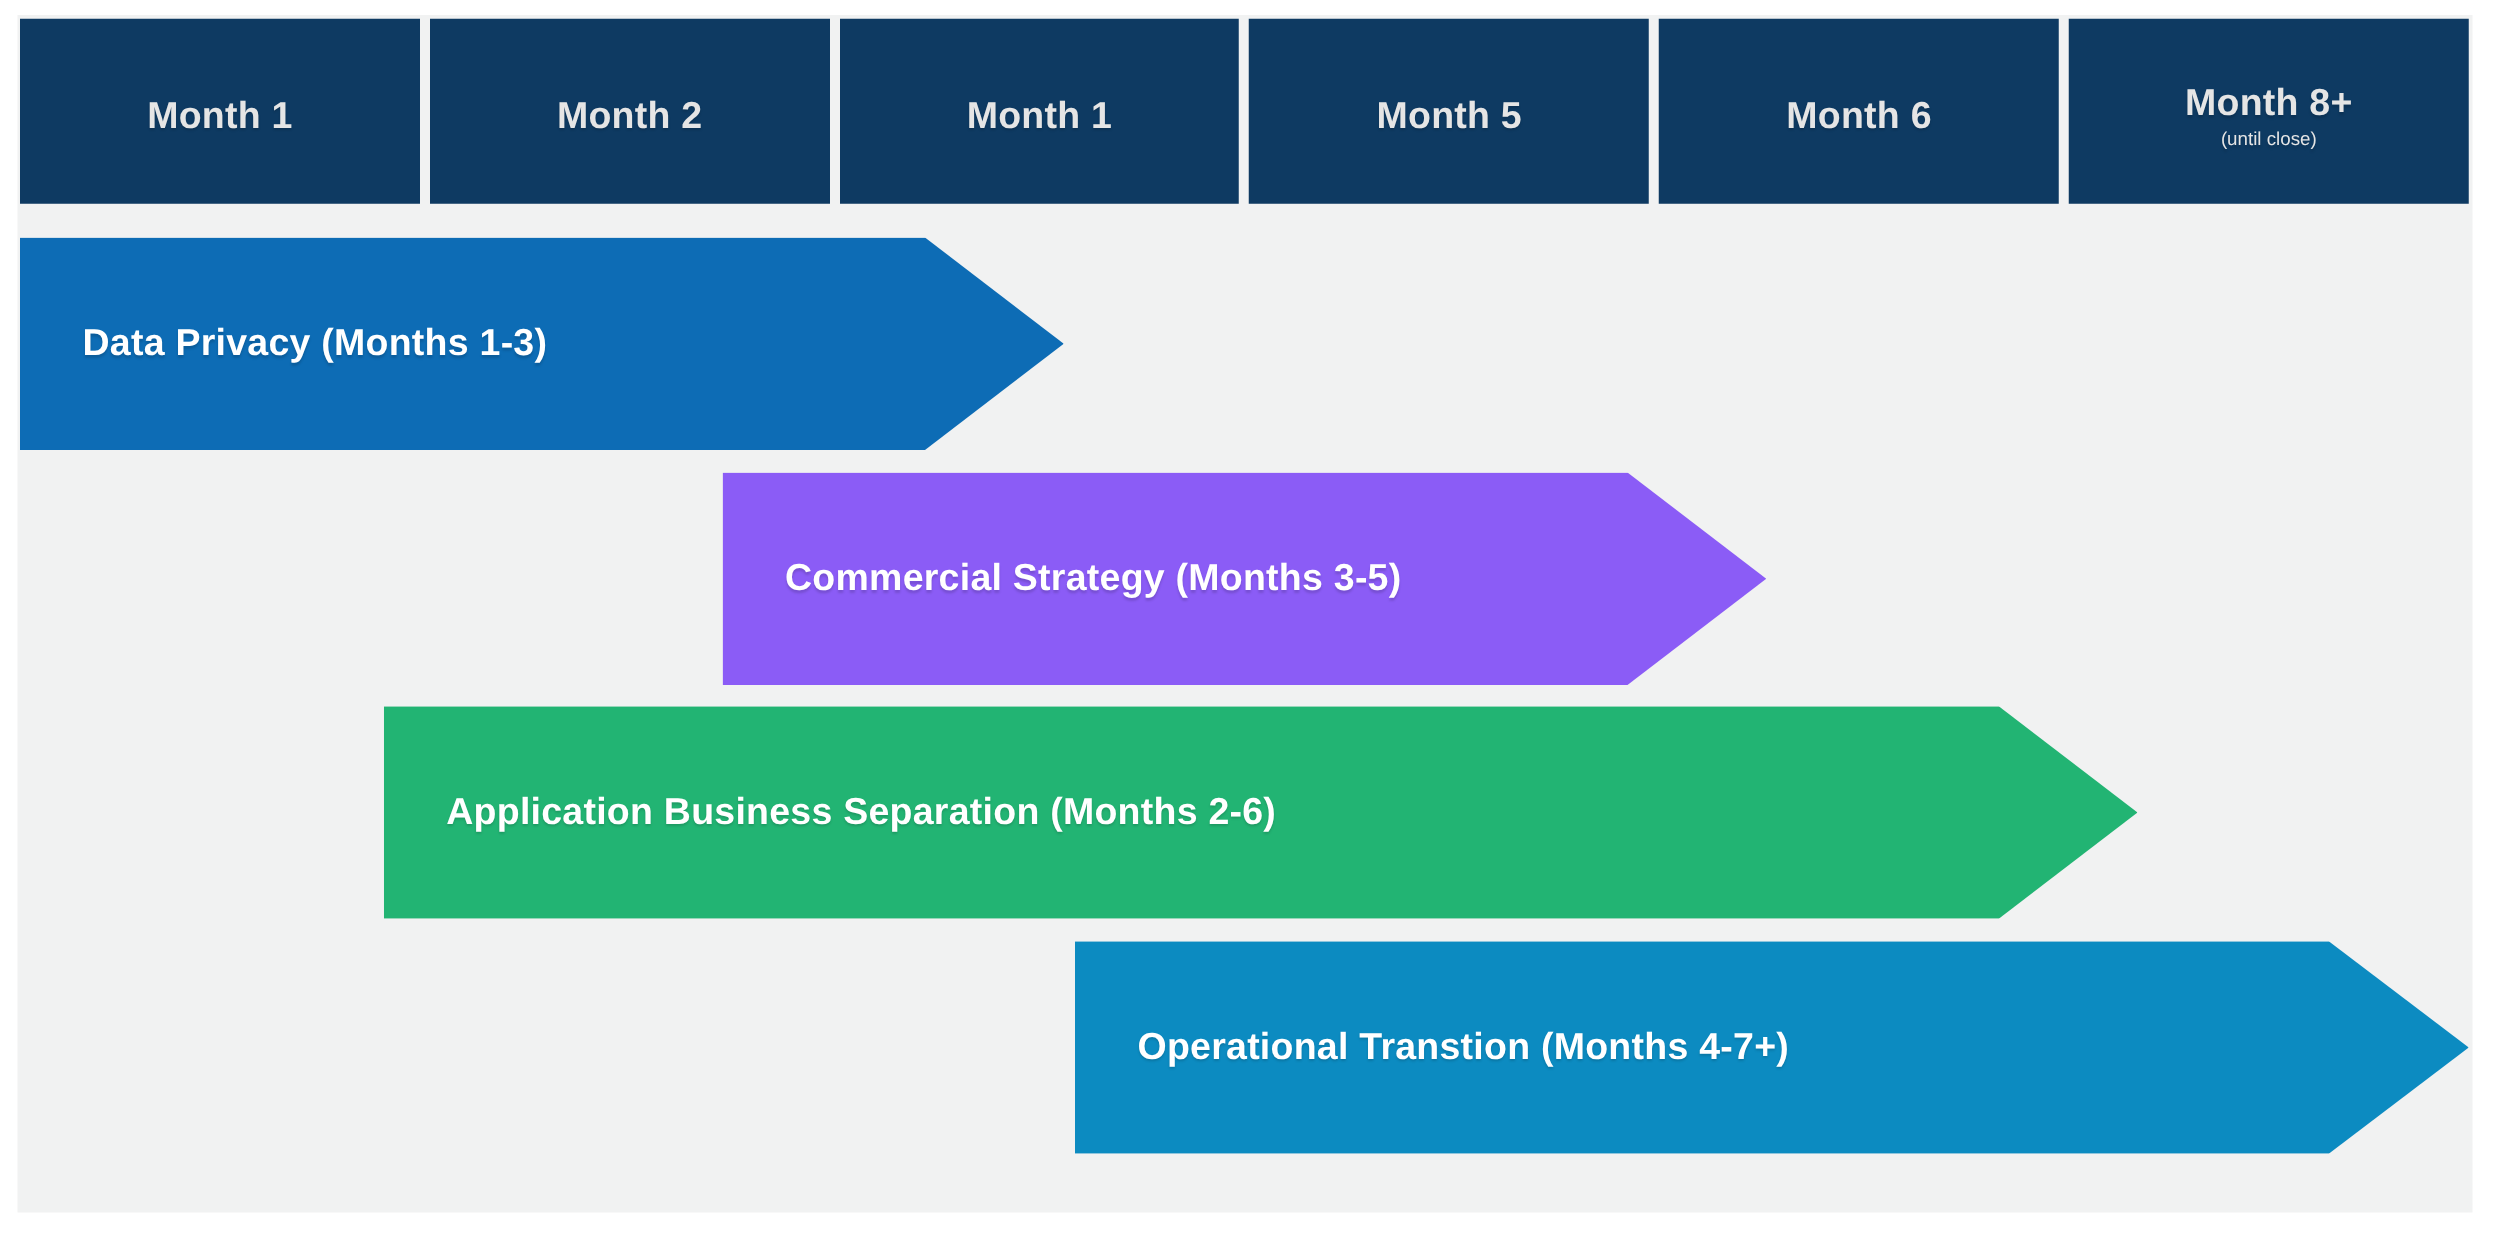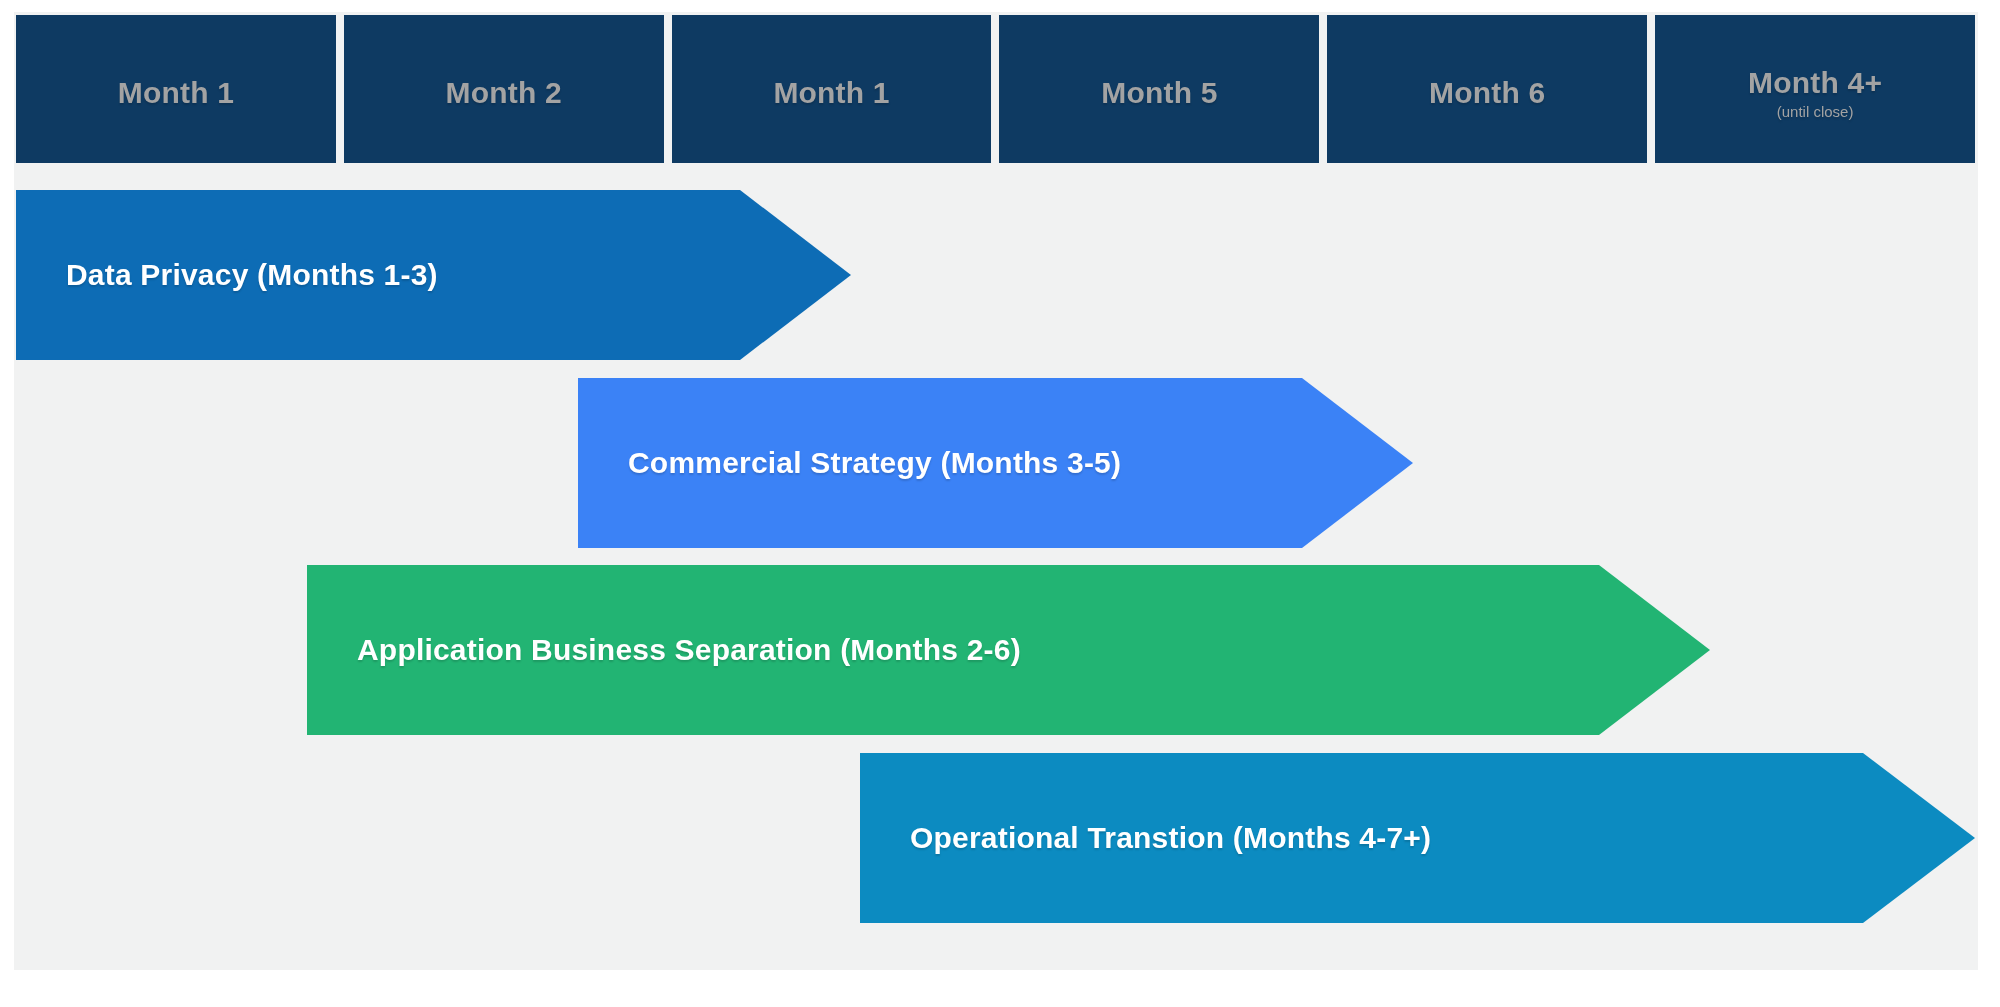--- a/index.html
+++ b/index.html
@@ -28,21 +28,21 @@
   }
   .month {
     flex: 1 1 0;
     height: 148px;
     display: flex;
     flex-direction: column;
     align-items: center;
     justify-content: center;
     padding-top: 8px;
     box-sizing: border-box;
-    color: #a3a3a3;
+    color: #e5e5e5;
     text-align: center;
   }
   .month-label {
     font-size: 30px;
     font-weight: bold;
     letter-spacing: 0.2px;
     text-shadow: 0 2px 2px rgba(0,0,0,0.15);
   }
   .month-sublabel {
     font-size: 15px;
@@ -100,30 +100,30 @@
     <div class="month" style="background: rgb(14, 58, 98);">
       <div class="month-label">Month 1</div>
     </div>
     <div class="month" style="background: rgb(14, 58, 98);">
       <div class="month-label">Month 5</div>
     </div>
     <div class="month" style="background: rgb(14, 58, 98);">
       <div class="month-label">Month 6</div>
     </div>
     <div class="month" style="background: rgb(14, 58, 98);">
-      <div class="month-label">Month 4+</div>
+      <div class="month-label">Month 8+</div>
       <div class="month-sublabel">(until close)</div>
     </div>
   </div>
 
   <div class="bar bar-1" style="background: rgb(13, 108, 181);">
     <span class="bar-label">Data Privacy (Months 1-3)</span>
   </div>
 
-  <div class="bar bar-2" style="background: #3b82f6; text-align: center;">
+  <div class="bar bar-2" style="background: #8b5cf6; text-align: center;">
     <span class="bar-label">Commercial Strategy (Months 3-5)</span>
   </div>
 
   <div class="bar bar-3" style="background: rgb(34, 180, 115);">
     <span class="bar-label">Application Business Separation (Months 2-6)</span>
   </div>
 
   <div class="bar bar-4" style="background: rgb(12, 139, 193);">
     <span class="bar-label">Operational Transtion (Months 4-7+)</span>
   </div>

